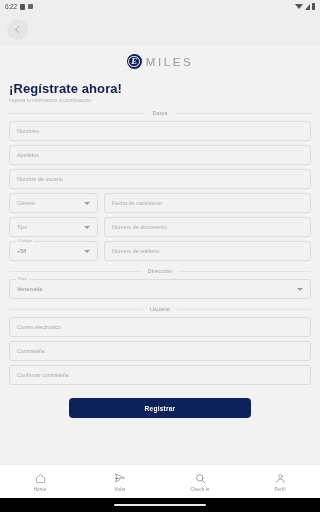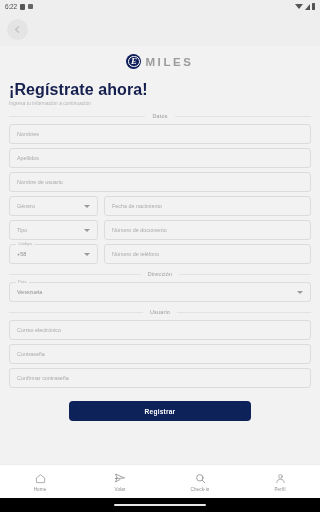--- a/index.html
+++ b/index.html
@@ -44,24 +44,24 @@
   .logo-mark {
     width:15px;height:15px;border-radius:50%;
     background:#11205c;
     display:flex;align-items:center;justify-content:center;
     position:relative;
   }
   .logo-mark::after{
     content:"";position:absolute;inset:1.6px;border-radius:50%;border:1.1px solid #fff;
   }
   .logo-e { color:#fff; font-size:9px; font-weight:bold; font-style:italic; line-height:1; position:relative; z-index:2; font-family:"Liberation Serif", serif; }
-  .logo-text { font-size:11.5px; letter-spacing:2.6px; color:#9b9b9b; font-weight:700; }
+  .logo-text { font-size:11.5px; letter-spacing:2.6px; color:#9b9b9b; font-weight:400; }
 
   .head { padding:12px 9px 0 9px; }
-  .head h1 { font-size:16px; color:#16204e; font-weight:bold; letter-spacing:.1px; }
+  .head h1 { font-size:13px; color:#16204e; font-weight:bold; letter-spacing:.1px; }
   .head p  { font-size:4.6px; color:#b0b0b0; margin-top:2px; letter-spacing:.15px; }
 
   
   .section { display:flex; align-items:center; gap:7px; padding:0 9px; margin:7px 0 5px 0; }
   .section .line { flex:1; height:1px; background:#e2e2e2; }
   .section .label { font-size:5.4px; color:#9a9a9a; letter-spacing:.2px; }
 
   
   .fields { padding:0 9px; }
   .row { display:flex; gap:6px; margin-bottom:4px; }

